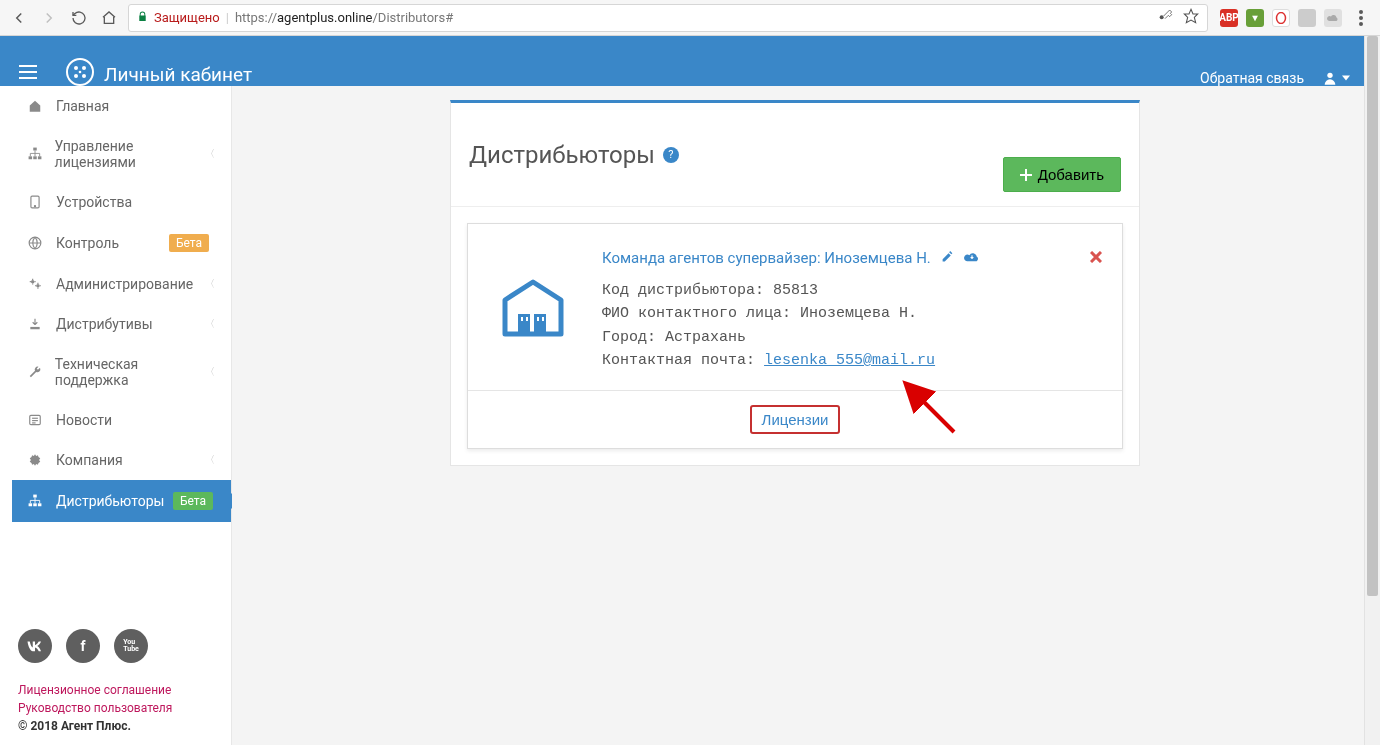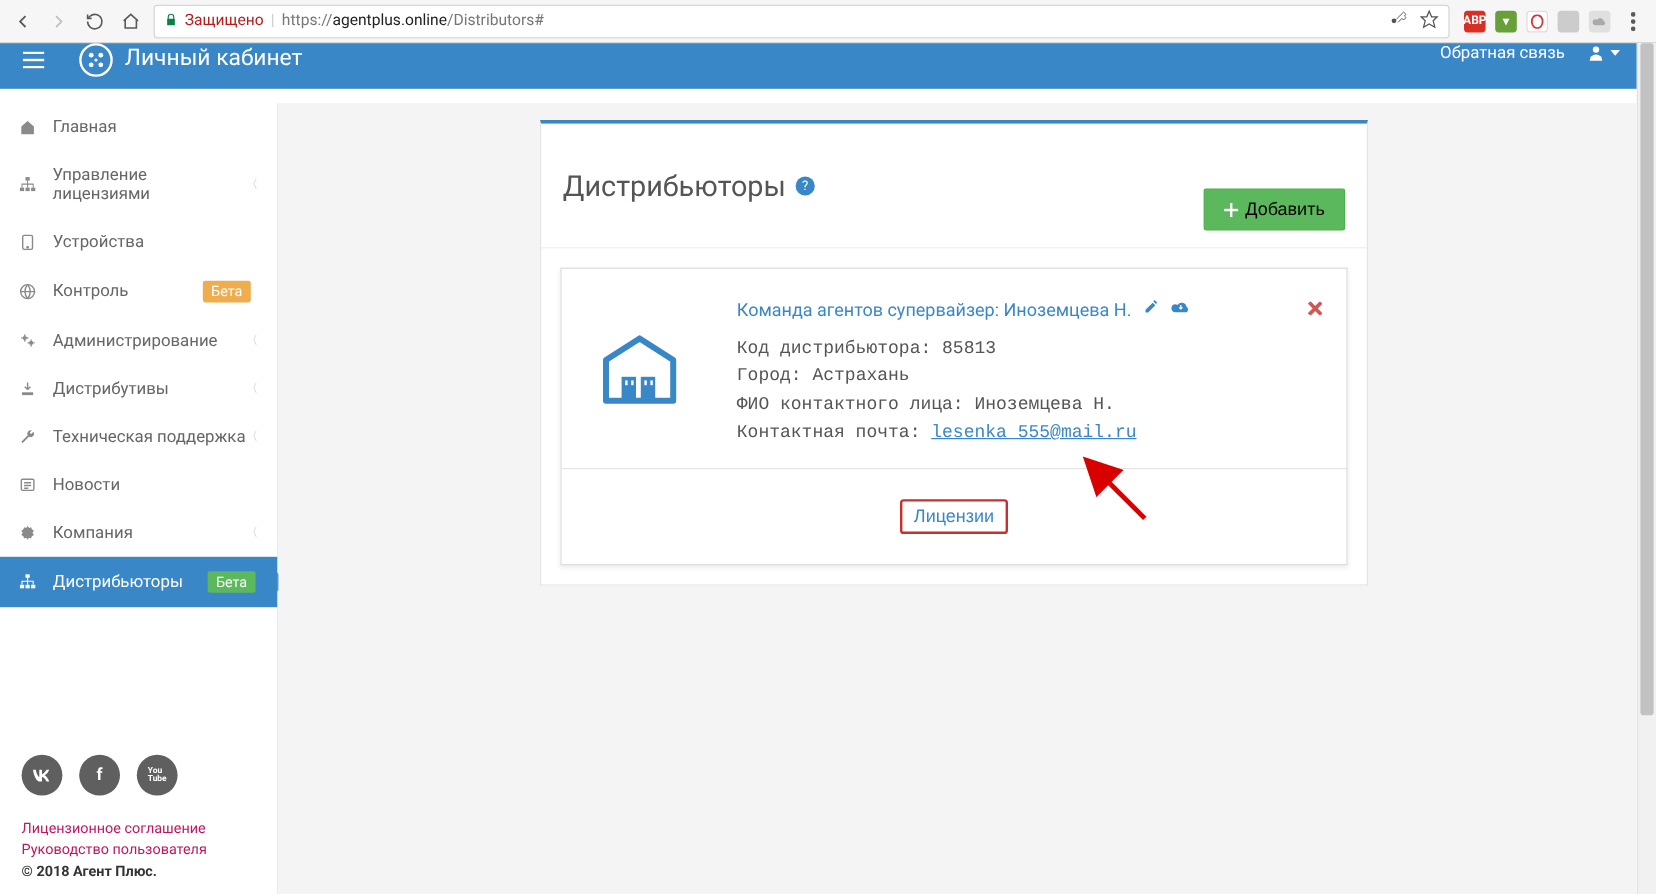--- a/index.html
+++ b/index.html
@@ -53,25 +53,25 @@
 
   .ext-icons { display:flex; align-items:center; gap:8px; padding-left:4px; }
   .ext-icon {
     width: 18px; height: 18px; border-radius: 3px;
     display:flex;align-items:center;justify-content:center;
     font-size:10px;font-weight:bold;color:#fff;
   }
   .topbar {
     position: absolute;
     top: 36px; left: 0; right: 16px; 
-    height: 38px;
+    height: 50px;
     background: #3a87c8;
     color: #fff;
     display: flex;
-    align-items: flex-start;
+    align-items: flex-end;
     padding: 0 14px;
   }
   .burger {
     width: 28px; height: 28px;
     display:flex;align-items:center;justify-content:center;
     cursor: pointer;
   }
   .logo-circle {
     width: 28px; height: 28px;
     border: 2px solid #fff;
@@ -107,21 +107,21 @@
   }
 
   
   .sidebar {
     width: 232px;
     background: #fff;
     border-right: 1px solid #e7e7e7;
     display: flex;
     flex-direction: column;
   }
-  .side-menu { flex: none; }
+  .side-menu { flex: none; padding-left: 12px; }
   .side-item {
     display: flex; align-items: center;
     padding: 12px 16px;
     color: #666;
     font-size: 14px;
     cursor: pointer;
     position: relative;
   }
   .side-item .side-icon { width: 18px; margin-right: 10px; color:#8a8a8a; display:inline-flex; }
   .side-item .chev { margin-left:auto; color:#bbb; font-size:10px; }
@@ -207,33 +207,33 @@
   .card-body {
     display:flex;
     padding: 24px 20px 18px;
     gap: 24px;
   }
   .card-iconbox {
     width: 90px;
     display:flex; align-items:flex-start; justify-content:center;
     padding-top: 30px;
   }
-  .card-info { flex:1;margin-left:12px; }
+  .card-info { flex:1; }
   .card-title-row { display:flex; align-items:center; gap:10px; margin-bottom:12px;}
   .card-title-link { color:#3a87c8; font-size:15px; text-decoration:none; }
   .edit-icon, .cloud-icon { color:#3a87c8; font-size:13px; }
   .delete-icon { margin-left:auto; color:#d9534f; font-size:16px; cursor:pointer; }
   .info-line { font-size:15px; color:#555; line-height:1.55;font-family:Liberation Mono, monospace; }
   .info-line .mail { color:#3a87c8; }
 
   .card-footer {
     border-top:1px solid #e5e5e5;
     display:flex;
     justify-content:center;
-    padding:25px 0;
+    padding:14px 0;
   }
   .license-btn {
     color:#3a87c8;
     font-size:15px;
     padding:4px 10px;
     border:2px solid #c53030;
     border-radius:3px;
     background:#fff;
     cursor:pointer;
   }
@@ -525,24 +525,24 @@
                 <svg width="12" height="12" viewBox="0 0 12 12">
                     <line x1="1" y1="1" x2="11" y2="11" stroke="#d9534f" stroke-width="3"></line>
                     <line x1="11" y1="1" x2="1" y2="11" stroke="#d9534f" stroke-width="3"></line>
                   </svg>
               </span>
             </div>
             <div class="info-line">
               <span>Код дистрибьютора:</span> <span>85813</span>
             </div>
             <div class="info-line">
-              <span>Город:</span> <span>Астрахань</span>
+              <span>ФИО контактного лица:</span> <span>Иноземцева Н.</span>
             </div>
             <div class="info-line">
-              <span>ФИО контактного лица:</span> <span>Иноземцева Н.</span>
+              <span>Город:</span> <span>Астрахань</span>
             </div>
             <div class="info-line">
               <span>Контактная почта:</span> <a href="#" class="mail">lesenka_555@mail.ru</a>
             </div>
           </div>
         </div>
         <div class="card-footer">
           <button class="license-btn">Лицензии</button>
         </div>
       </div>

